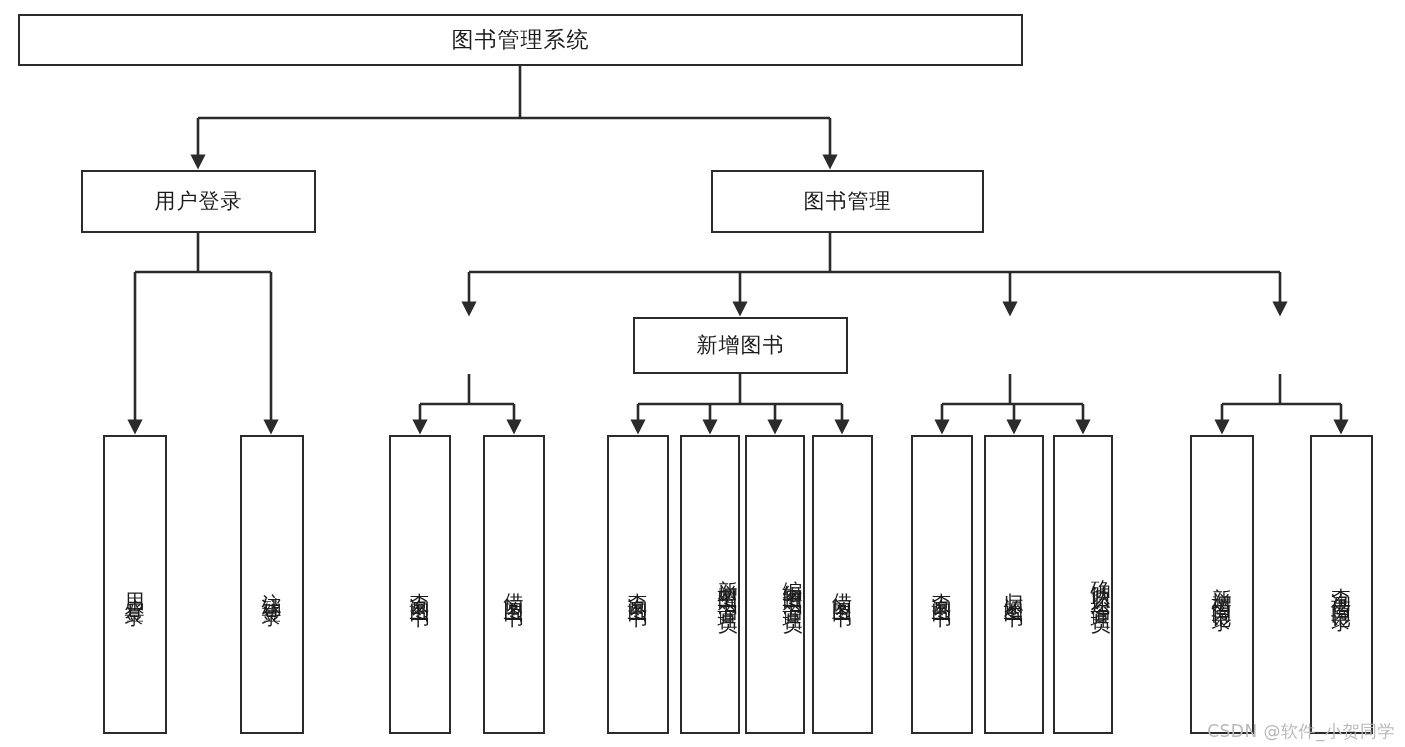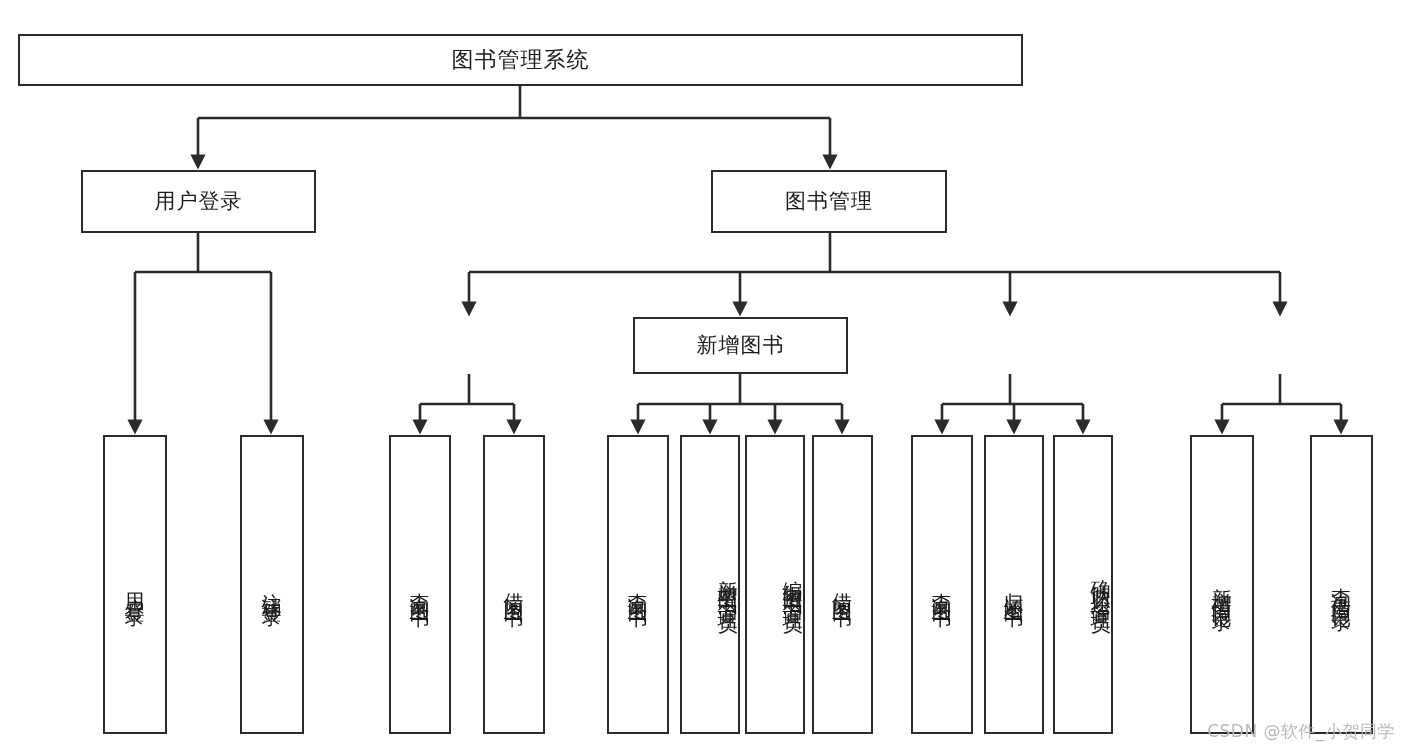--- a/index.html
+++ b/index.html
@@ -31,21 +31,21 @@
     justify-content:center;
     color:#1b1b1b;
     z-index:2;
   }
   .node.h{
     font-size:21px;
     line-height:1.2;
     letter-spacing:1px;
     white-space:nowrap;
   }
-  .node.root{ font-size:22px;margin-top:20px; }
+  .node.root{ font-size:22px; }
   .node.v{
     font-size:20px;
     writing-mode:vertical-rl;
     text-orientation:upright;
     letter-spacing:5px;
     line-height:1;
     padding-top:4px;
     align-items:flex-start;
     justify-content:center;
   }
@@ -118,21 +118,21 @@
       <path d="M 1222 404 L 1341 404"></path>
       <path d="M 1222 404 L 1222 427" marker-end="url(#arrow)"></path>
       <path d="M 1341 404 L 1341 427" marker-end="url(#arrow)"></path>
     </g>
   </svg>
 
   <div class="node h root" style="left:18px;top:14px;width:1005px;height:52px;">图书管理系统</div>
 
   <div class="node h" style="left:81px;top:170px;width:235px;height:63px;">用户登录</div>
 
-  <div class="node h" style="left:711px;top:170px;width:236px;height:63px;">图书管理</div>
+  <div class="node h" style="left:711px;top:170px;width:273px;height:63px;">图书管理</div>
 
 
   <div class="node h" style="left:633px;top:317px;width:215px;height:57px;">新增图书</div>
 
 
 
   <div class="node v mid" style="left:103px;top:435px;width:64px;height:299px;">用户登录</div>
 
   <div class="node v mid" style="left:240px;top:435px;width:64px;height:299px;">注销登录</div>
 

